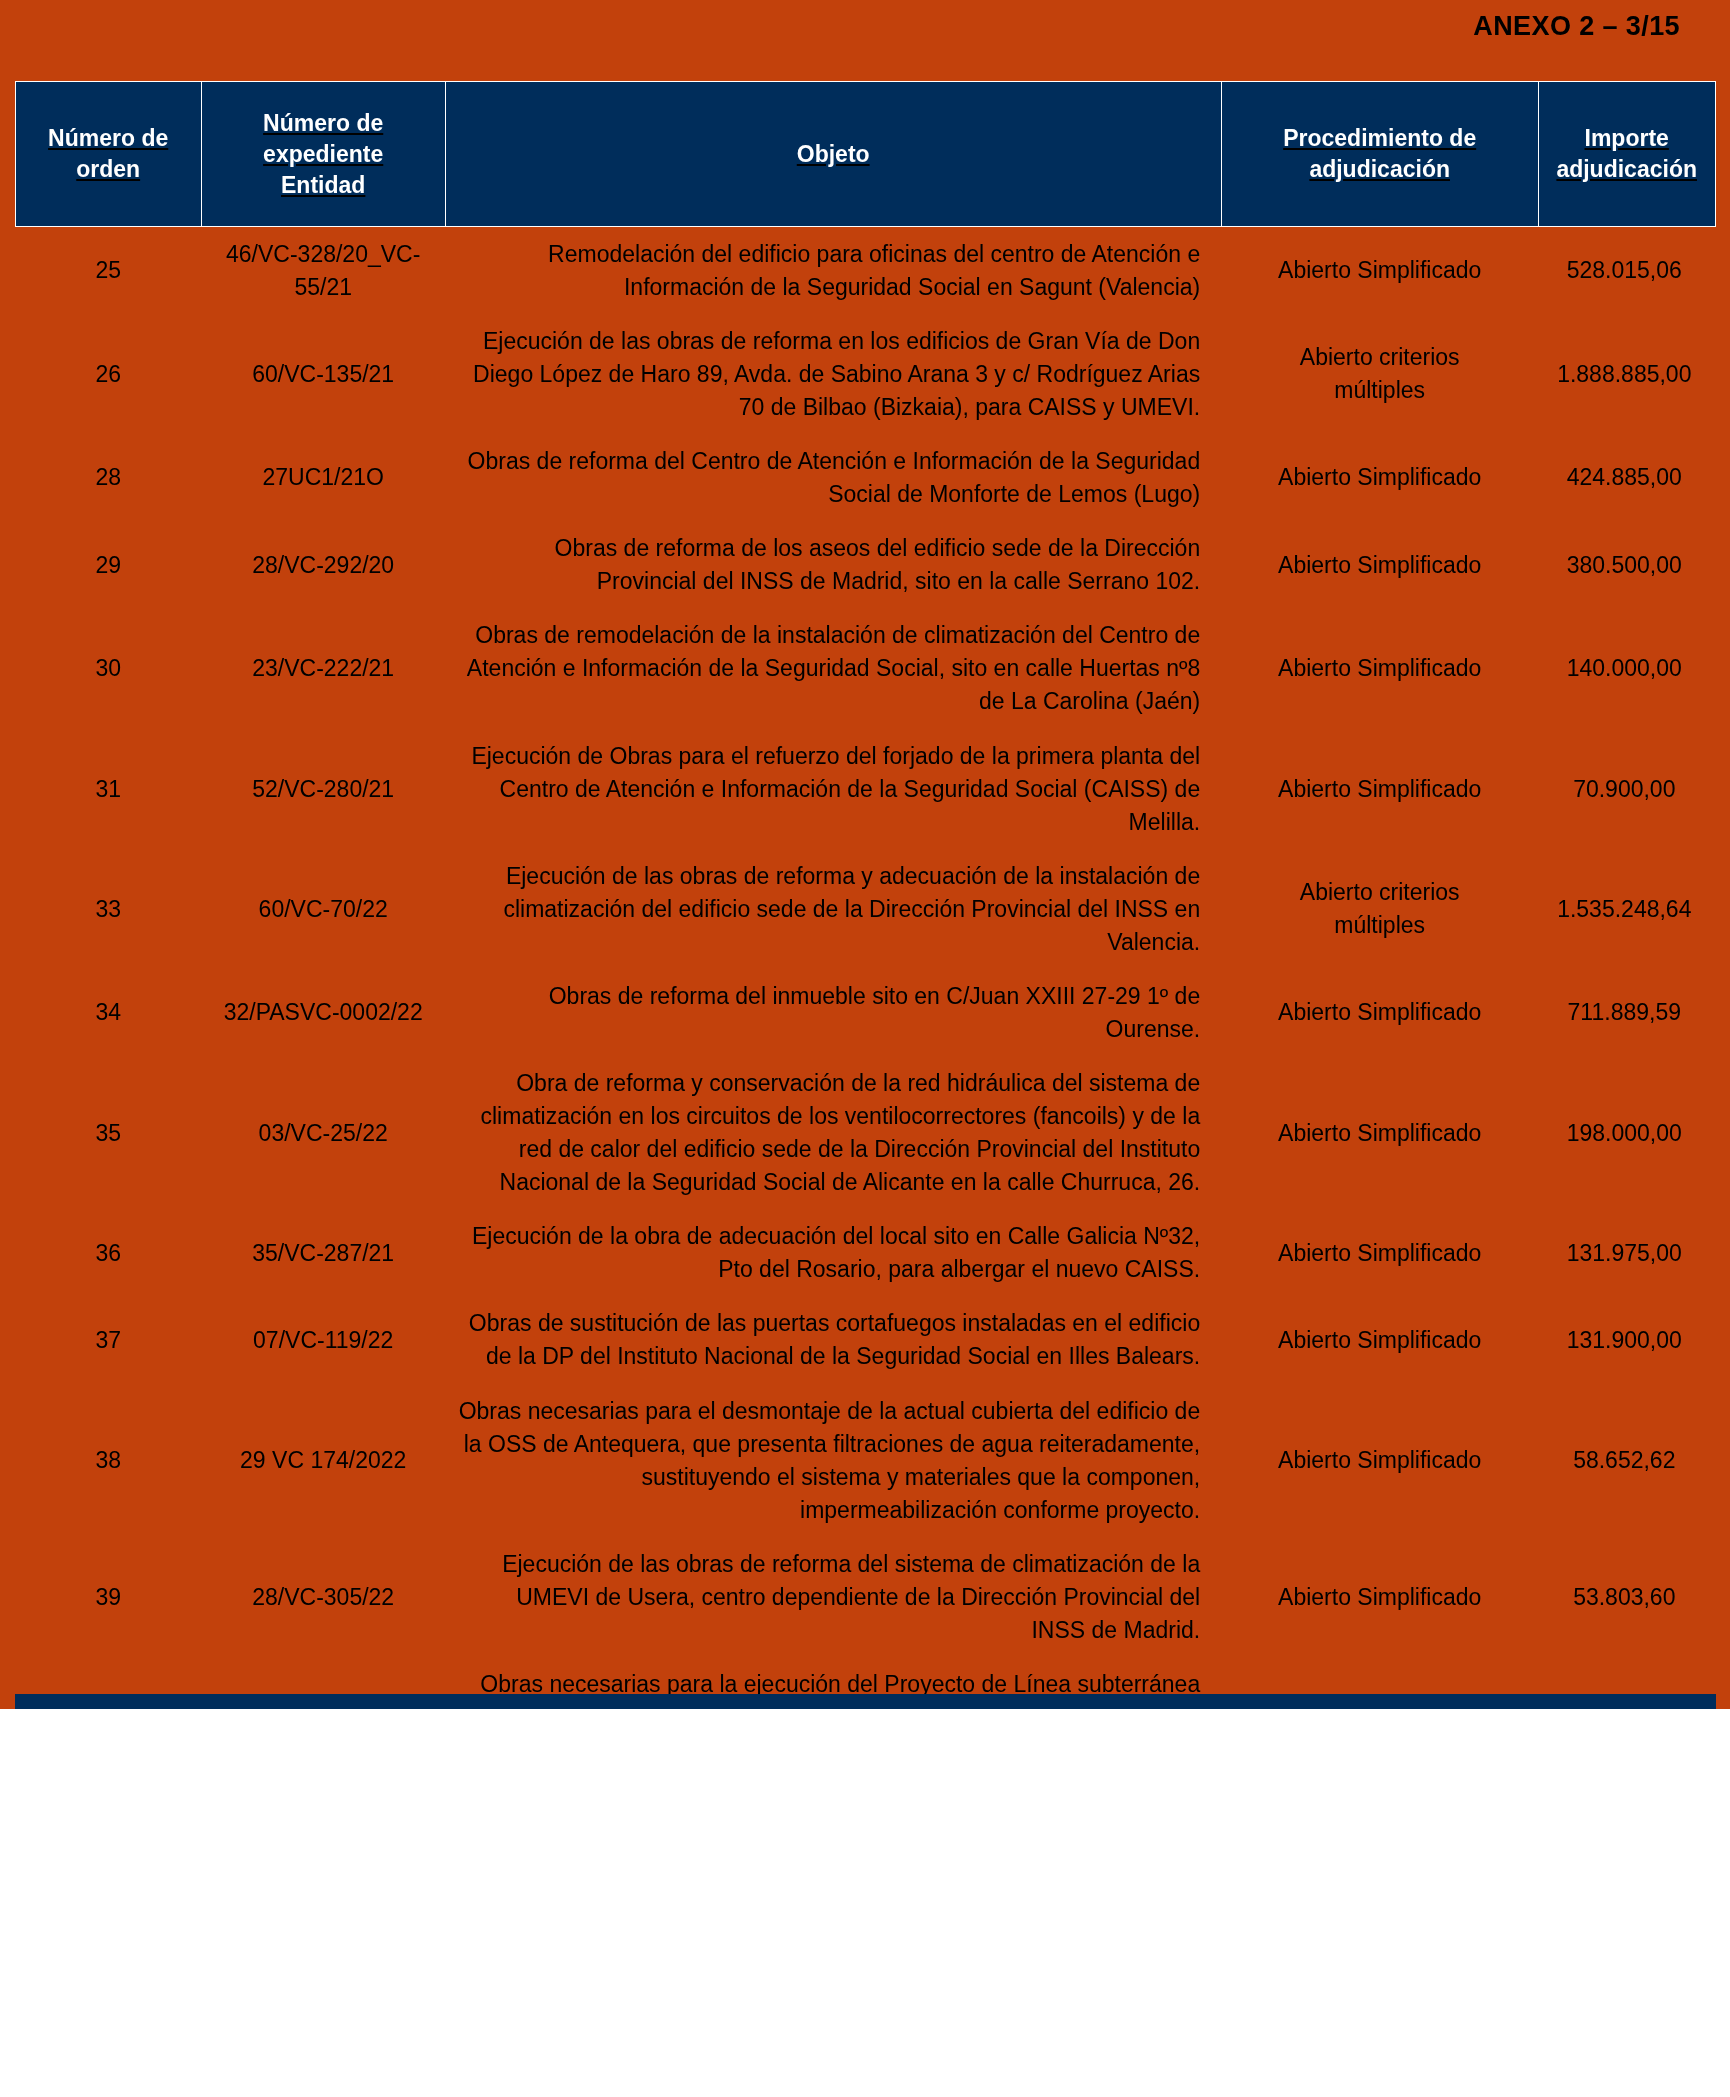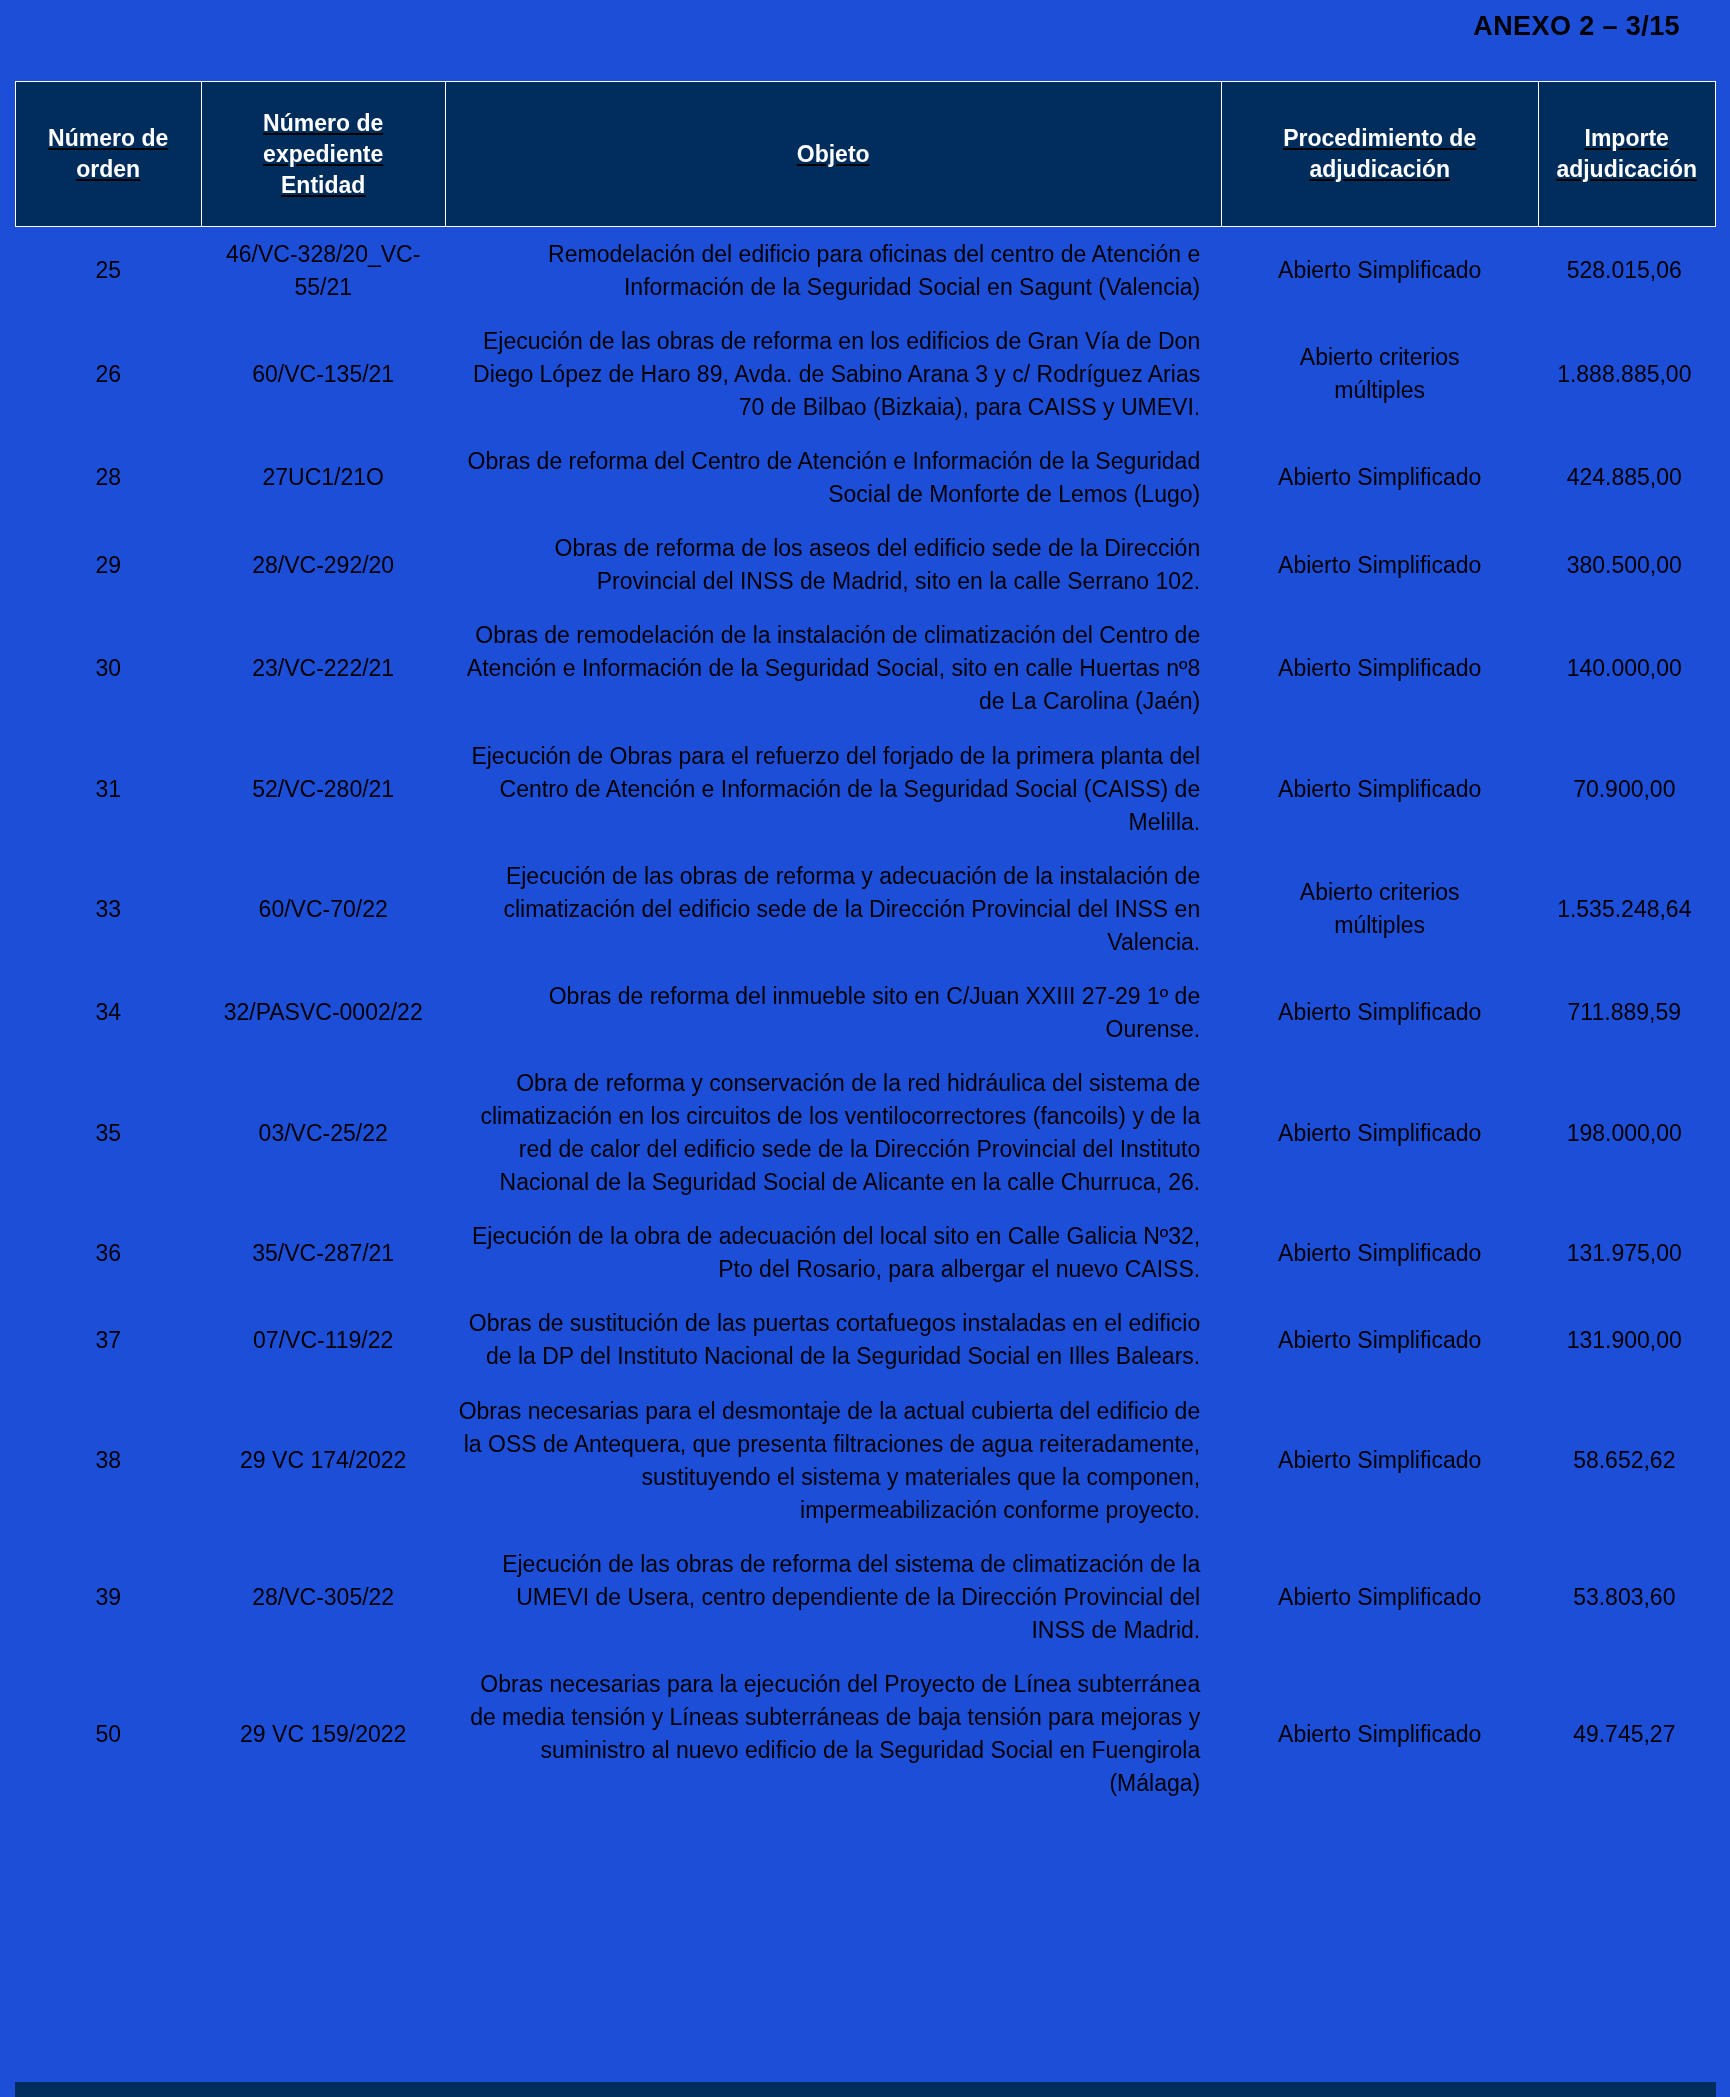--- a/index.html
+++ b/index.html
@@ -3,22 +3,22 @@
 <meta charset="utf-8">
 <style>
   html, body {
     margin: 0;
     padding: 0;
     background: #ffffff;
   }
   .page {
     position: relative;
     width: 1730px;
-    height: 2097px;
-    background: #1d4ed8;
+    height: 1709px;
+    background: #c2410c;
     font-family: "Liberation Sans", "DejaVu Sans", sans-serif;
     color: #000000;
     overflow: hidden;
   }
   .annex-title {
     position: absolute;
     top: 11.4px;
     right: 50px;
     font-size: 27px;
     font-weight: bold;

